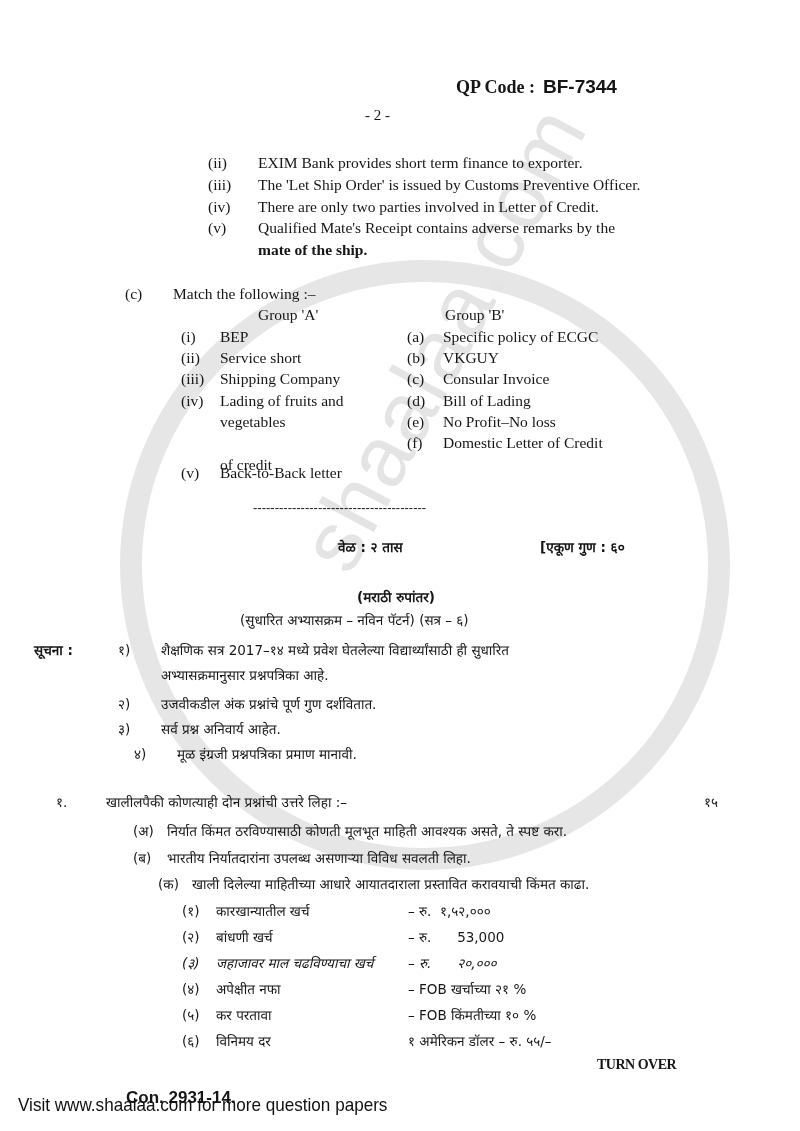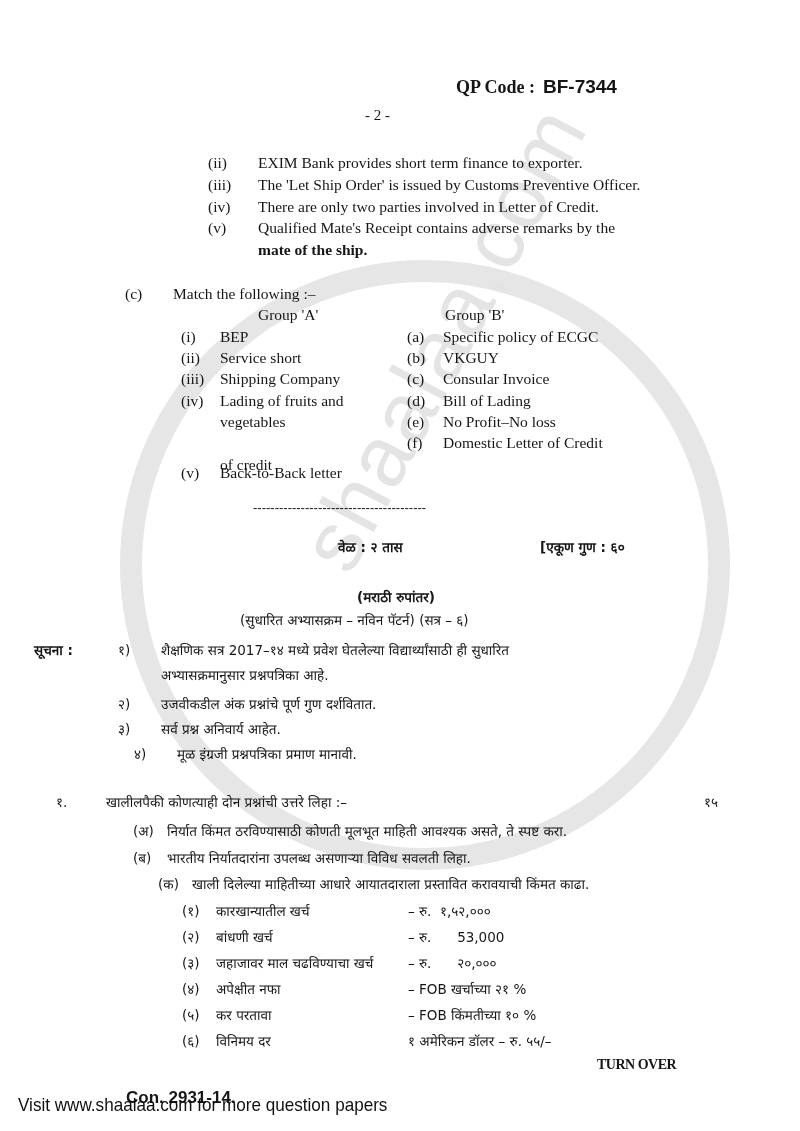--- a/index.html
+++ b/index.html
@@ -93,20 +93,20 @@
 
 <div class="row mr" style="left:56px; top:790px;"><span style="display:inline-block;width:50px;">१.</span><span>खालीलपैकी कोणत्याही दोन प्रश्नांची उत्तरे लिहा :–</span></div>
 <div class="row mr" style="left:704px; top:790px;">१५</div>
 
 <div class="row mr" style="left:133px; top:819px;"><span style="display:inline-block;width:34px;">(अ)</span><span>निर्यात किंमत ठरविण्यासाठी कोणती मूलभूत माहिती आवश्यक असते, ते स्पष्ट करा.</span></div>
 <div class="row mr" style="left:133px; top:846px;"><span style="display:inline-block;width:34px;">(ब)</span><span>भारतीय निर्यातदारांना उपलब्ध असणाऱ्या विविध सवलती लिहा.</span></div>
 <div class="row mr" style="left:133px; top:872px;margin-left:25px;"><span style="display:inline-block;width:34px;">(क)</span><span>खाली दिलेल्या माहितीच्या आधारे आयातदाराला प्रस्तावित करावयाची किंमत काढा.</span></div>
 
 <div class="row mr" style="left:182px; top:899px;"><span style="display:inline-block;width:34px;">(१)</span><span style="display:inline-block;width:192px;">कारखान्यातील खर्च</span><span style="white-space:pre;">– रु.  १,५२,०००</span></div>
 <div class="row mr" style="left:182px; top:925px;"><span style="display:inline-block;width:34px;">(२)</span><span style="display:inline-block;width:192px;">बांधणी खर्च</span><span style="white-space:pre;">– रु.      53,000</span></div>
-<div class="row mr" style="left:182px; top:951px;"><span style="display:inline-block;width:34px;">(३)</span><span style="display:inline-block;width:192px;">जहाजावर माल चढविण्याचा खर्च</span><span style="white-space:pre;">– रु.      २०,०००</span></div>
+<div class="row mr" style="left:182px; top:951px;font-style:italic;"><span style="display:inline-block;width:34px;">(३)</span><span style="display:inline-block;width:192px;">जहाजावर माल चढविण्याचा खर्च</span><span style="white-space:pre;">– रु.      २०,०००</span></div>
 <div class="row mr" style="left:182px; top:977px;"><span style="display:inline-block;width:34px;">(४)</span><span style="display:inline-block;width:192px;">अपेक्षीत नफा</span><span style="white-space:pre;">– FOB खर्चाच्या २१ %</span></div>
 <div class="row mr" style="left:182px; top:1003px;"><span style="display:inline-block;width:34px;">(५)</span><span style="display:inline-block;width:192px;">कर परतावा</span><span style="white-space:pre;">– FOB किंमतीच्या १० %</span></div>
 <div class="row mr" style="left:182px; top:1029px;"><span style="display:inline-block;width:34px;">(६)</span><span style="display:inline-block;width:192px;">विनिमय दर</span><span style="white-space:pre;">१ अमेरिकन डॉलर – रु. ५५/–</span></div>
 
 <div class="row footer-turn">TURN OVER</div>
 <div class="row footer-con">Con. 2931-14.</div>
 <div class="row footer-visit">Visit www.shaalaa.com for more question papers</div>
 
 </body></html>

